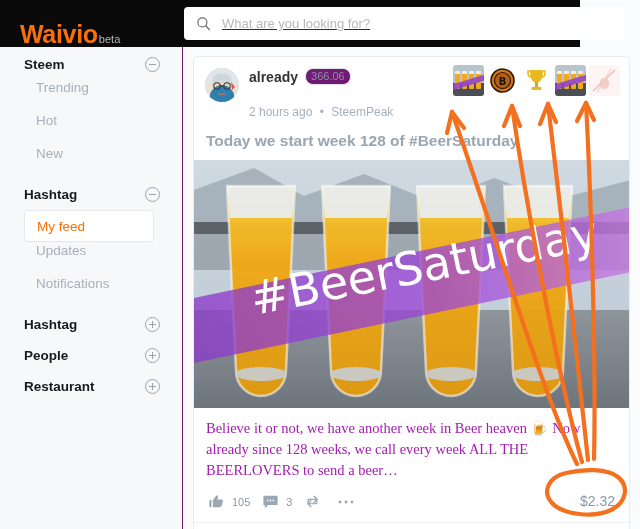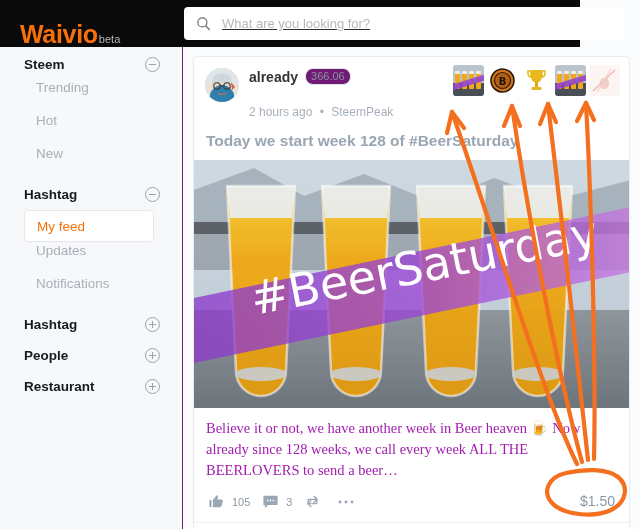--- a/index.html
+++ b/index.html
@@ -393,21 +393,21 @@
             <path d="M19 16H8l3 3-1.5 1.5L4 15l5.5-5.5L11 11l-3 3h9v-6h2z" fill="#9aa8b5" opacity="0.9"></path>
           </svg>
         </div>
         <div class="act" style="margin-left:16px;">
           <svg width="18" height="8" viewBox="0 0 24 8">
             <circle cx="4" cy="4" r="1.9" fill="#9aa8b5"></circle>
             <circle cx="12" cy="4" r="1.9" fill="#9aa8b5"></circle>
             <circle cx="20" cy="4" r="1.9" fill="#9aa8b5"></circle>
           </svg>
         </div>
-        <div class="payout">$1.50</div>
+        <div class="payout">$2.32</div>
       </div>
 
       <div style="border-top:1px solid #eef0f2;padding-top:8px;padding-bottom:10px;">
         <div class="comment-box">
           <div class="comment-avatar"></div>
           <div class="comment-input">
             <div class="comment-send"></div>
           </div>
         </div>
       </div>

